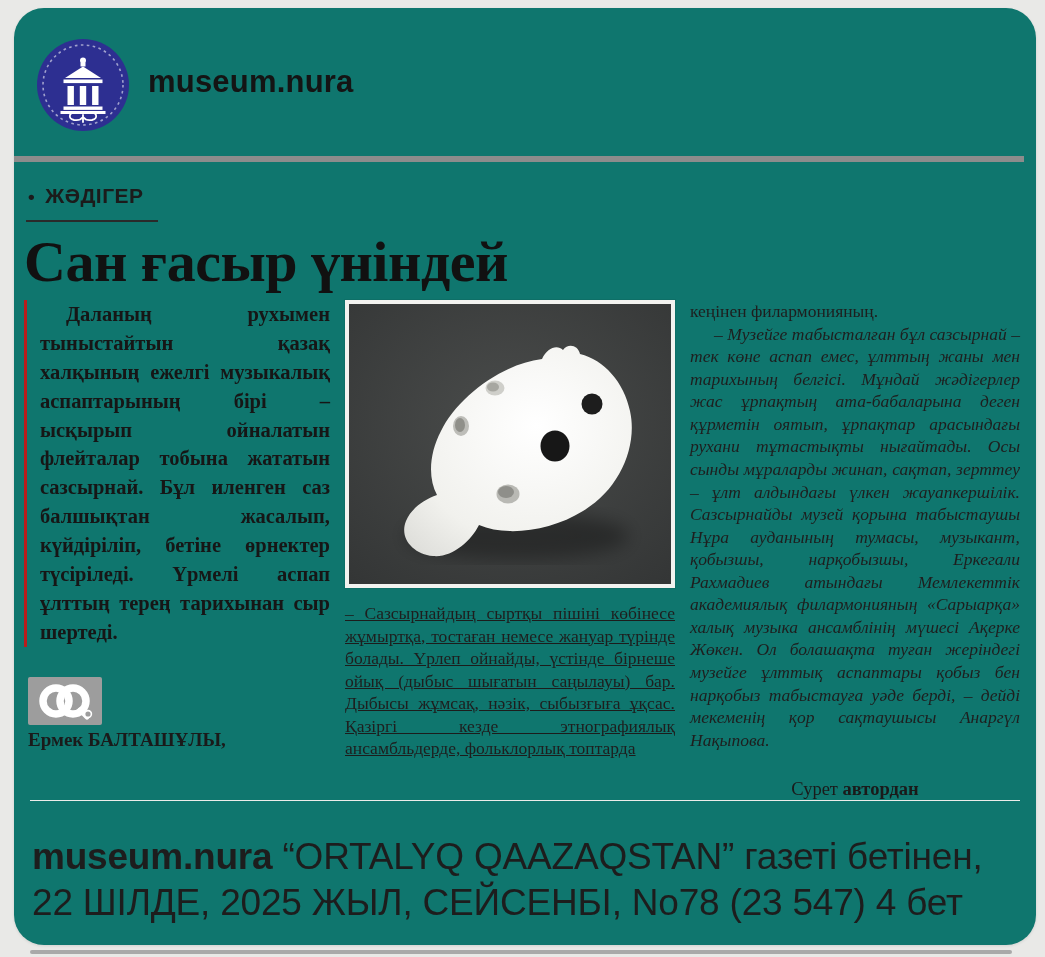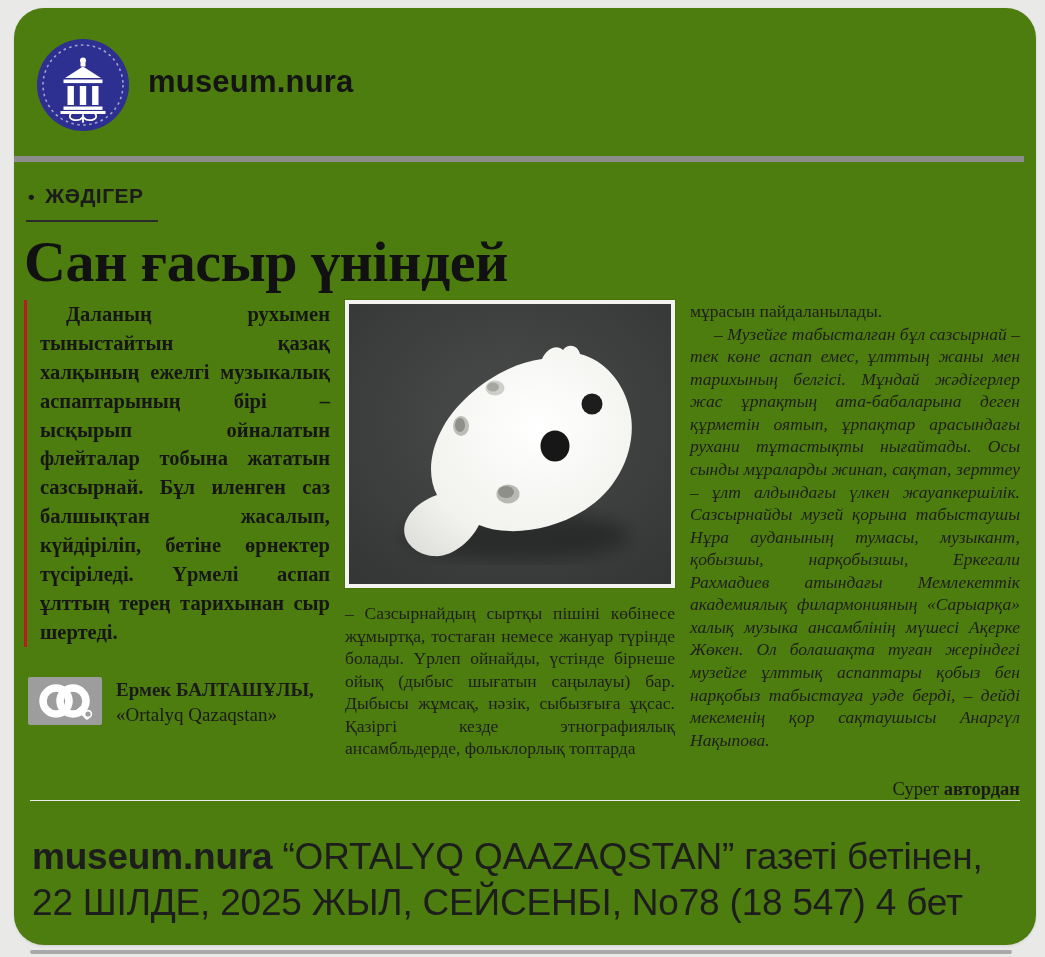--- a/index.html
+++ b/index.html
@@ -4,21 +4,21 @@
 <style>
   html,body{margin:0;padding:0;}
   body{
     width:1045px;height:957px;position:relative;overflow:hidden;
     background:#e9e9e7;
     font-family:"Liberation Sans",sans-serif;
   }
   
   .card{
     position:absolute;left:14px;top:8px;width:1022px;height:937px;
-    background:#4d7c0f;border-radius:30px;
+    background:#0f766e;border-radius:30px;
     box-shadow:0 1px 3px rgba(0,0,0,.10);
   }
   
   .avatar{position:absolute;left:22px;top:30px;width:94px;height:94px;cursor:pointer;}
   .account-name{
     position:absolute;left:134px;top:56px;
     font-size:31px;font-weight:700;color:#141414;letter-spacing:.2px;cursor:pointer;
   }
   .header-divider{
     position:absolute;left:0px;top:148px;width:1010px;height:6px;background:#8c8c8c;
@@ -35,47 +35,47 @@
     font-family:"Liberation Serif",serif;font-size:58px;font-weight:700;color:#111;
     letter-spacing:-0.5px;white-space:nowrap;
   }
   
   .columns{
     position:absolute;left:10px;top:292px;width:996px;
     display:flex;gap:15px;
     font-family:"Liberation Serif",serif;color:#1c1c1c;
   }
   .col1{width:306px;}
-  .col2{width:330px;}
+  .col2{width:330px;text-decoration:underline;}
   .col3{width:330px;}
   .lede{
     border-left:3px solid #b91c1c;padding-left:13px;
     font-size:20.5px;line-height:1.41;font-weight:700;color:#161616;
     text-align:justify;text-indent:26px;margin:0;
   }
   .body-text{
     font-size:17.5px;line-height:1.29;text-align:justify;margin:0;color:#1e1e1e;
   }
   .indent{text-indent:24px;font-style:italic;}
   .col1 .body-text{margin-top:24px;}
-  .byline{display:flex;gap:14px;align-items:flex-start;margin-top:30px;padding-left:4px;}
+  .byline{display:flex;gap:2px;align-items:flex-start;margin-top:30px;padding-left:4px;flex-direction:column;}
   .byline-logo{width:74px;height:48px;flex:0 0 auto;}
   .byline-text{font-size:19px;line-height:1.32;color:#1a1a1a;}
   .byline-text .name{font-weight:700;}
   
   .photo-frame{
     width:322px;height:280px;border:4px solid #f3f3f0;
     box-shadow:0 0 0 1px rgba(0,0,0,.06);
     background:#414343;overflow:hidden;
   }
   .photo-frame svg{display:block;}
   .col2 .body-text{margin-top:14px;}
   
   .credit{
-    margin-top:28px;text-align:right;font-size:18.5px;color:#1a1a1a;
+    margin-top:28px;text-align:center;font-size:18.5px;color:#1a1a1a;
     font-family:"Liberation Serif",serif;
   }
   .credit .author{font-weight:700;}
   
   .caption-sep{position:absolute;left:16px;top:792px;width:990px;height:1px;background:#ececea;}
   .caption{
     position:absolute;left:18px;top:826px;width:988px;
     font-size:37px;line-height:1.24;color:#1d1d1d;letter-spacing:-0.2px;
   }
   .caption .acct{font-weight:700;cursor:pointer;}
@@ -126,21 +126,20 @@
           <svg width="74" height="48" viewBox="0 0 74 48">
             <rect x="0" y="0" width="74" height="48" rx="2" fill="#9d9d9d"></rect>
             <circle cx="28" cy="24" r="13" fill="none" stroke="#ffffff" stroke-width="7.5"></circle>
             <circle cx="45" cy="24" r="13" fill="none" stroke="#ffffff" stroke-width="7.5"></circle>
             <path d="M52 33 l7 7" stroke="#ffffff" stroke-width="5" stroke-linecap="round"></path>
             <circle cx="60" cy="37" r="3.4" fill="#9d9d9d" stroke="#ffffff" stroke-width="1.6"></circle>
           </svg>
         </span>
         <div class="byline-text">
           <div class="name">Ермек БАЛТАШҰЛЫ,</div>
-          <div>«Ortalyq Qazaqstan»</div>
         </div>
       </div>
 
     </div>
 
     <div class="col2">
       <div class="photo-frame">
         <span>
           <svg width="322" height="280" viewBox="0 0 322 280">
             <defs>
@@ -178,25 +177,25 @@
             <ellipse cx="144" cy="83" rx="6" ry="4.5" fill="#a7a7a1"></ellipse>
             <ellipse cx="112" cy="122" rx="8" ry="10" fill="#bdbdb8"></ellipse>
             <ellipse cx="111" cy="121" rx="5" ry="7" fill="#90908a"></ellipse>
           </svg>
         </span>
       </div>
       <p class="body-text">– Сазсырнайдың сыртқы пішіні көбінесе жұмыртқа, тостаған немесе жануар түрінде болады. Үрлеп ойнайды, үстінде бірнеше ойық (дыбыс шығатын саңылауы) бар. Дыбысы жұмсақ, нәзік, сыбызғыға ұқсас. Қазіргі кезде этнографиялық ансамбльдерде, фольклорлық топтарда</p>
     </div>
 
     <div class="col3">
-      <p class="body-text">мұрасын пайдаланылады.</p>
+      <p class="body-text">кеңінен филармонияның.</p>
       <p class="body-text indent">– Музейге табысталған бұл сазсырнай – тек көне аспап емес, ұлттың жаны мен тарихының белгісі. Мұндай жәдігерлер жас ұрпақтың ата-бабаларына деген құрметін оятып, ұрпақтар арасындағы рухани тұтастықты нығайтады. Осы сынды мұраларды жинап, сақтап, зерттеу – ұлт алдындағы үлкен жауапкершілік. Сазсырнайды музей қорына табыстаушы Нұра ауданының тумасы, музыкант, қобызшы, нарқобызшы, Еркегали Рахмадиев атындағы Мемлекеттік академиялық филармонияның «Сарыарқа» халық музыка ансамблінің мүшесі Ақерке Жөкен. Ол болашақта туған жеріндегі музейге ұлттық аспаптары қобыз бен нарқобыз табыстауға уәде берді, – дейді мекеменің қор сақтаушысы Анаргүл Нақыпова.</p>
       <div class="credit"><span>Сурет </span><span class="author">автордан</span></div>
     </div>
 
   </div>
 
   <div class="caption-sep"></div>
-  <div class="caption"><span class="acct">museum.nura</span><span> “ORTALYQ QAAZAQSTAN” газеті бетінен, 22 ШІЛДЕ, 2025 ЖЫЛ, СЕЙСЕНБІ, No78 (18 547) 4 бет</span></div>
+  <div class="caption"><span class="acct">museum.nura</span><span> “ORTALYQ QAAZAQSTAN” газеті бетінен, 22 ШІЛДЕ, 2025 ЖЫЛ, СЕЙСЕНБІ, No78 (23 547) 4 бет</span></div>
 
 </div>
 
 <div class="bottom-line"></div>
 
 </body></html>

